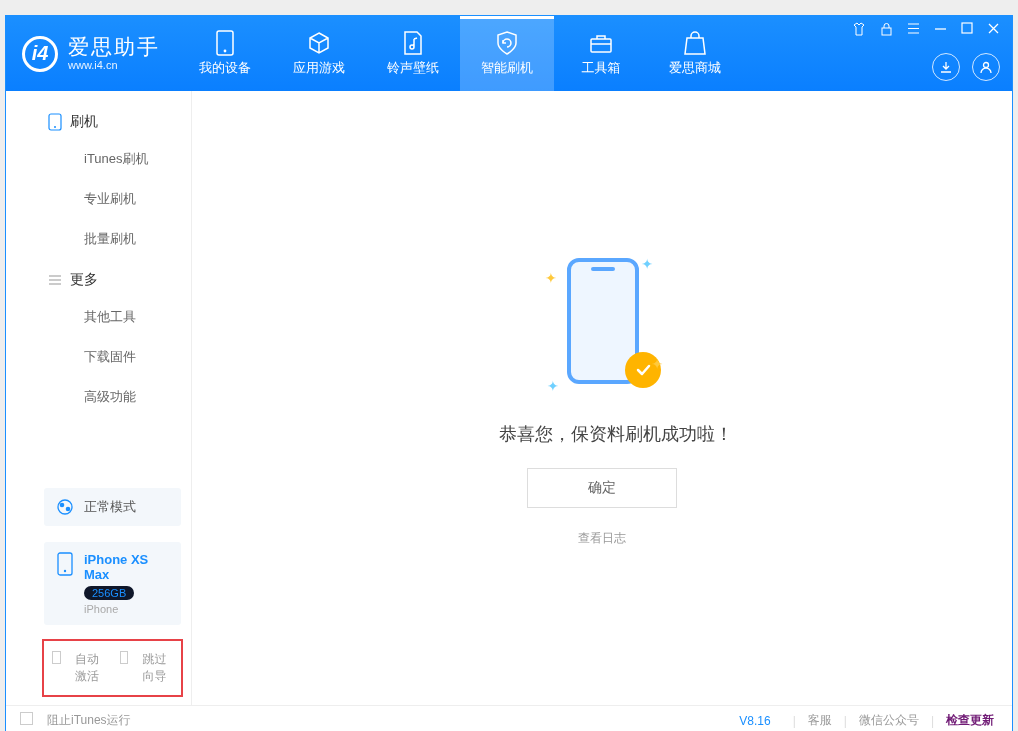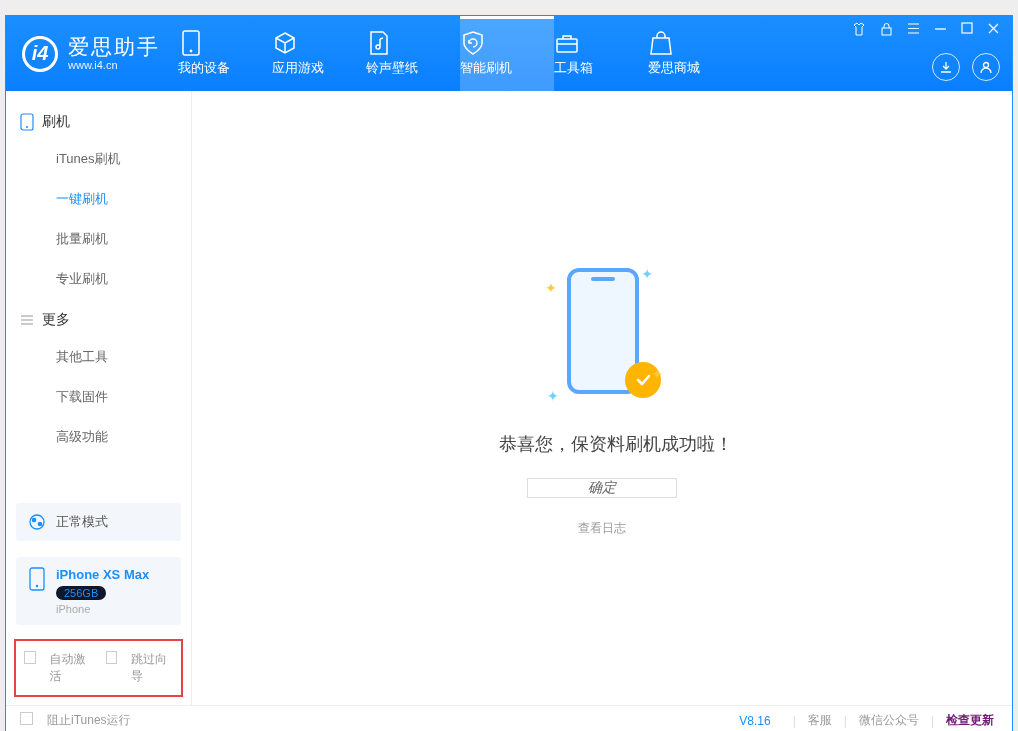--- a/index.html
+++ b/index.html
@@ -7,33 +7,33 @@
 .app { position:absolute; left:5px; top:15px; width:1008px; height:721px; background:#fff; border:1px solid #1a8fff; display:flex; flex-direction:column; }
 
 
 .topbar { height:75px; background:linear-gradient(#1b8fff,#0a7fff); display:flex; align-items:center; color:#fff; position:relative; }
 .logo-wrap { display:flex; align-items:center; padding:0 18px 0 16px; gap:10px; }
 .logo-circ { width:36px; height:36px; border:3px solid #fff; border-radius:50%; display:flex; align-items:center; justify-content:center; font-weight:bold; font-size:20px; font-style:italic; }
 .brand-text { line-height:1.15; }
 .brand-title { font-size:21px; letter-spacing:2px; }
 .brand-sub { font-size:11px; opacity:.9; }
 .tabs { display:flex; height:100%; }
-.tab { width:94px; display:flex; flex-direction:column; justify-content:center; gap:3px; font-size:13px; cursor:pointer; position:relative; }
+.tab { width:94px; display:flex; flex-direction:column; align-items:center; justify-content:center; gap:3px; font-size:13px; cursor:pointer; position:relative; }
 .tab.active { background:rgba(255,255,255,.22); }
 .tab.active::before { content:""; position:absolute; top:0; left:0; right:0; height:3px; background:#fff; }
 .tab-ic { width:26px; height:26px; display:flex; align-items:center; justify-content:center; }
 .hdr-right { position:absolute; right:12px; top:0; height:100%; display:flex; flex-direction:column; justify-content:space-between; padding:6px 0 10px; align-items:flex-end; }
 .win-btns { display:flex; gap:14px; font-size:13px; }
 .win-btn { cursor:pointer; }
 .acct-btns { display:flex; gap:12px; }
 .acct-btn { width:28px; height:28px; border:1.5px solid rgba(255,255,255,.8); border-radius:50%; display:flex; align-items:center; justify-content:center; cursor:pointer; }
 
 
 .body { flex:1; display:flex; min-height:0; }
-.sidebar { width:186px; border-right:1px solid #eee; display:flex; flex-direction:column; font-size:13px; color:#555; }
+.sidebar { width:186px; border-right:1px solid #eee; display:flex; flex-direction:column; font-size:13px; color:#555;padding-left:28px; }
 .side-scroll { flex:1; overflow:auto; padding-top:10px; }
 .side-head { display:flex; align-items:center; gap:8px; padding:12px 14px 8px; color:#333; font-size:14px; }
 .side-item { padding:11px 14px 11px 50px; cursor:pointer; color:#666; }
 .side-item.active { color:#1a8fff; }
 .devbox { margin:8px 10px; background:#f3f7fb; border-radius:3px; padding:10px 12px; display:flex; align-items:center; gap:10px; color:#555; }
 .devbox svg { flex:none; }
 .dev-name { color:#1a8fff; font-weight:600; font-size:13px; }
 .cap-pill { display:inline-block; background:#0f172a; color:#1a8fff; font-size:11px; padding:1px 8px; border-radius:9px; margin-top:4px; }
 .dev-sub { font-size:11px; color:#aaa; margin-top:3px; }
 .opt-row { border:2px solid #e74247; margin:6px 8px 8px; padding:10px 8px; display:flex; gap:14px; font-size:12px; color:#999; }
@@ -42,21 +42,21 @@
 
 
 .main { flex:1; display:flex; flex-direction:column; align-items:center; justify-content:center; gap:22px; color:#333; }
 .illus { width:110px; height:150px; position:relative; }
 .phone { position:absolute; left:20px; top:8px; width:72px; height:126px; border:4px solid #5aa7ff; border-radius:12px; background:#eef6ff; }
 .phone::before { content:""; position:absolute; top:5px; left:50%; transform:translateX(-50%); width:24px; height:4px; background:#5aa7ff; border-radius:2px; }
 .badge { position:absolute; right:-4px; bottom:12px; width:36px; height:36px; background:#ffb400; border-radius:50%; display:flex; align-items:center; justify-content:center; }
 .spark { position:absolute; font-size:14px; color:#ffc93c; }
 .sp1{top:20px;left:-2px;} .sp2{top:6px;right:4px;color:#6fd0ff;} .sp3{bottom:6px;left:0;color:#6fd0ff;} .sp4{bottom:28px;right:-6px;}
 .success { font-size:18px; color:#444;margin-left:28px; }
-.ok-btn { width:150px; height:20px; border:1px solid #ddd; background:#fff; font-size:14px; color:#666; cursor:pointer;font-style:italic; }
+.ok-btn { width:150px; height:40px; border:1px solid #ddd; background:#fff; font-size:14px; color:#666; cursor:pointer; }
 .log-link { font-size:12px; color:#999; cursor:pointer; }
 
 
 .footer { height:30px; border-top:1px solid #eee; display:flex; align-items:center; font-size:12px; color:#999; padding:0 14px; }
 .footer .spacer { flex:1; }
 .foot-link { color:#999; cursor:pointer; padding:0 4px; }
 .foot-link.blue { color:#701a75;font-weight:bold; }
 .foot-sep { color:#ddd; padding:0 8px; }
 .ver { color:#1a8fff; margin-right:14px; }
 </style>
@@ -170,23 +170,22 @@
     <div class="sidebar">
       <div class="side-scroll">
         <div class="side-head">
           <svg width="14" height="18" viewBox="0 0 14 18">
               <rect x="1" y="1" width="12" height="16" rx="2" fill="none" stroke="#1a8fff" stroke-width="1.2"></rect>
               <circle cx="7" cy="14" r="1" fill="#1a8fff"></circle>
             </svg>
           <span>刷机</span>
         </div>
         <div class="side-item">iTunes刷机</div>
-        <div class="side-item active">一键刷机</div>
+        <div class="side-item">专业刷机</div>
         <div class="side-item">批量刷机</div>
-        <div class="side-item">专业刷机</div>
 
         <div class="side-head">
           <svg width="14" height="14" viewBox="0 0 14 14">
               <path d="M1 3 H13 M1 7 H13 M1 11 H13" stroke="#bbb" stroke-width="1.3"></path>
             </svg>
           <span>更多</span>
         </div>
         <div class="side-item">其他工具</div>
         <div class="side-item">下载固件</div>
         <div class="side-item">高级功能</div>

